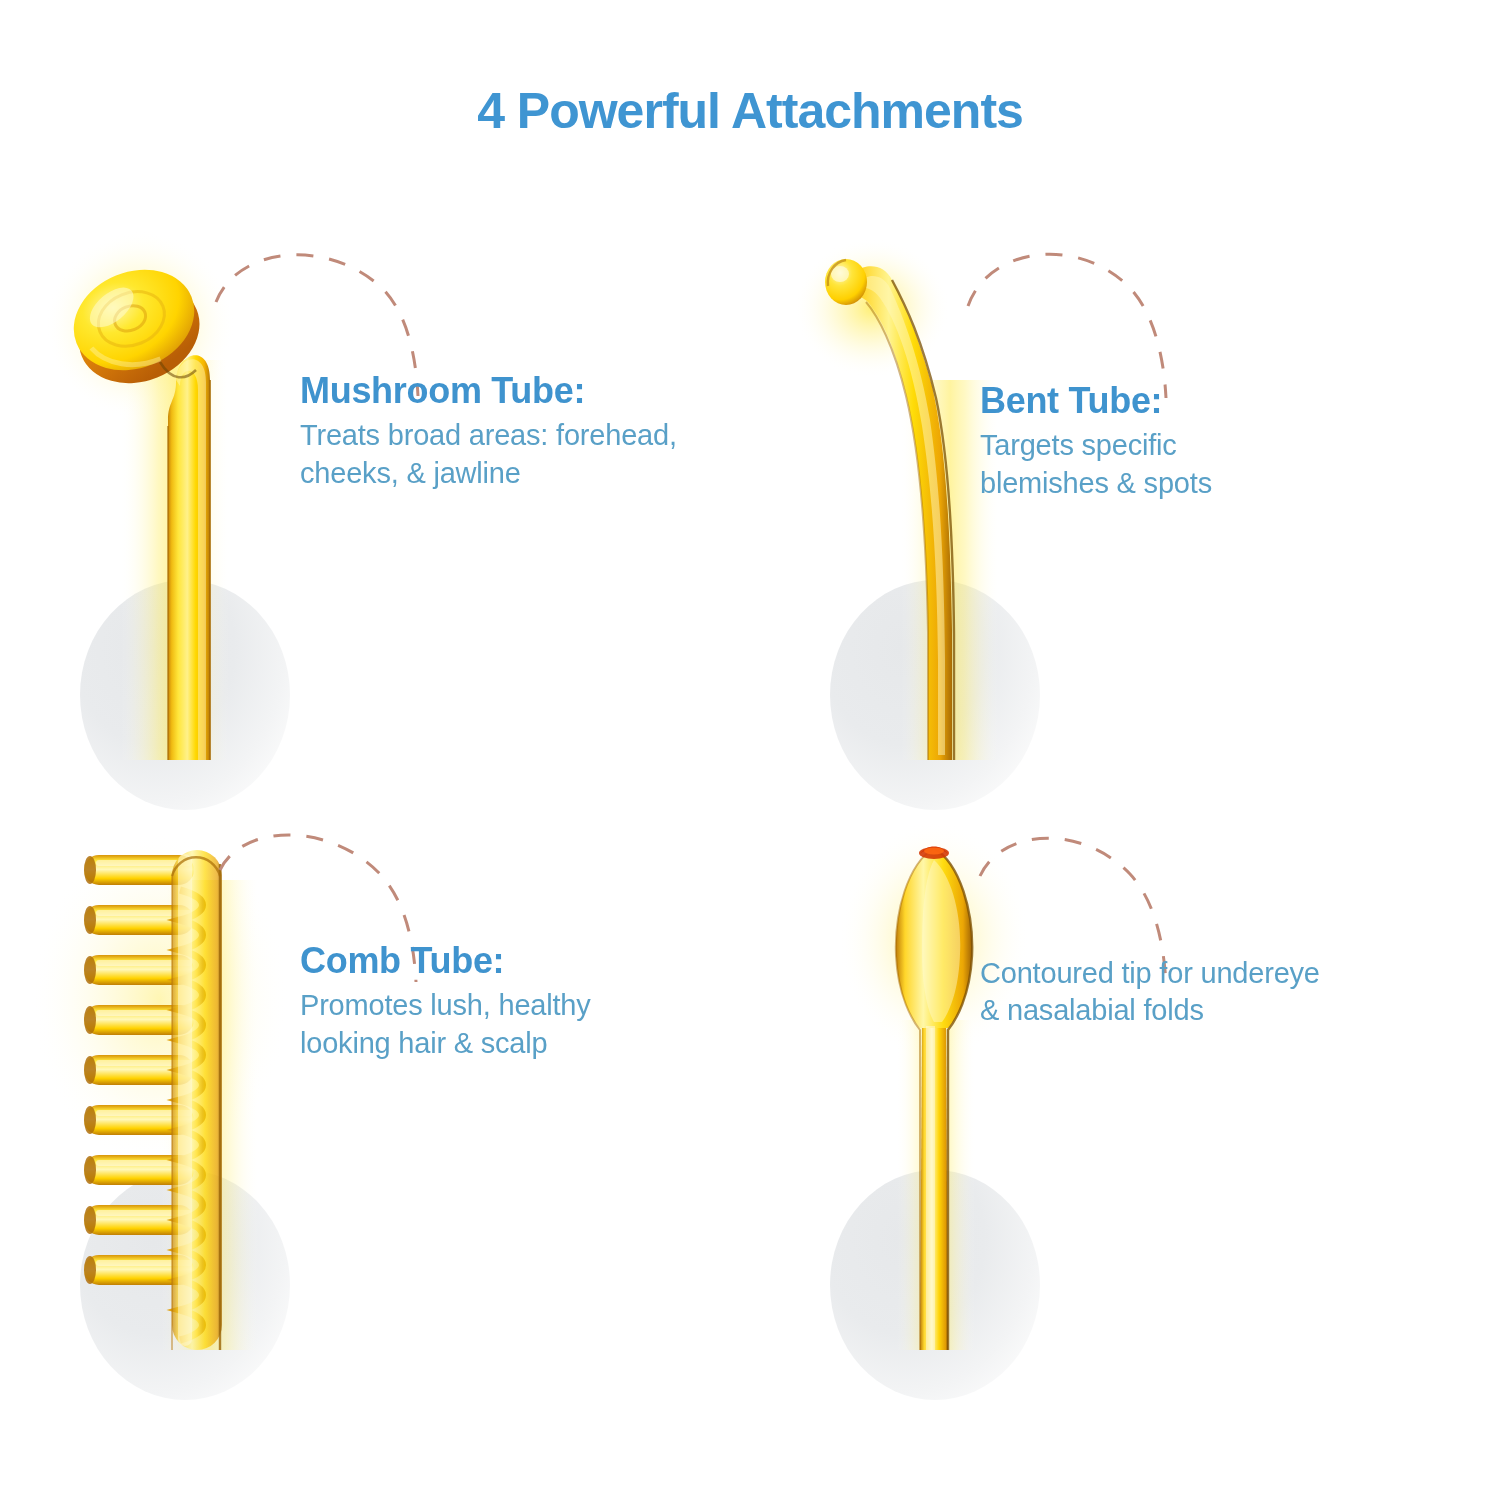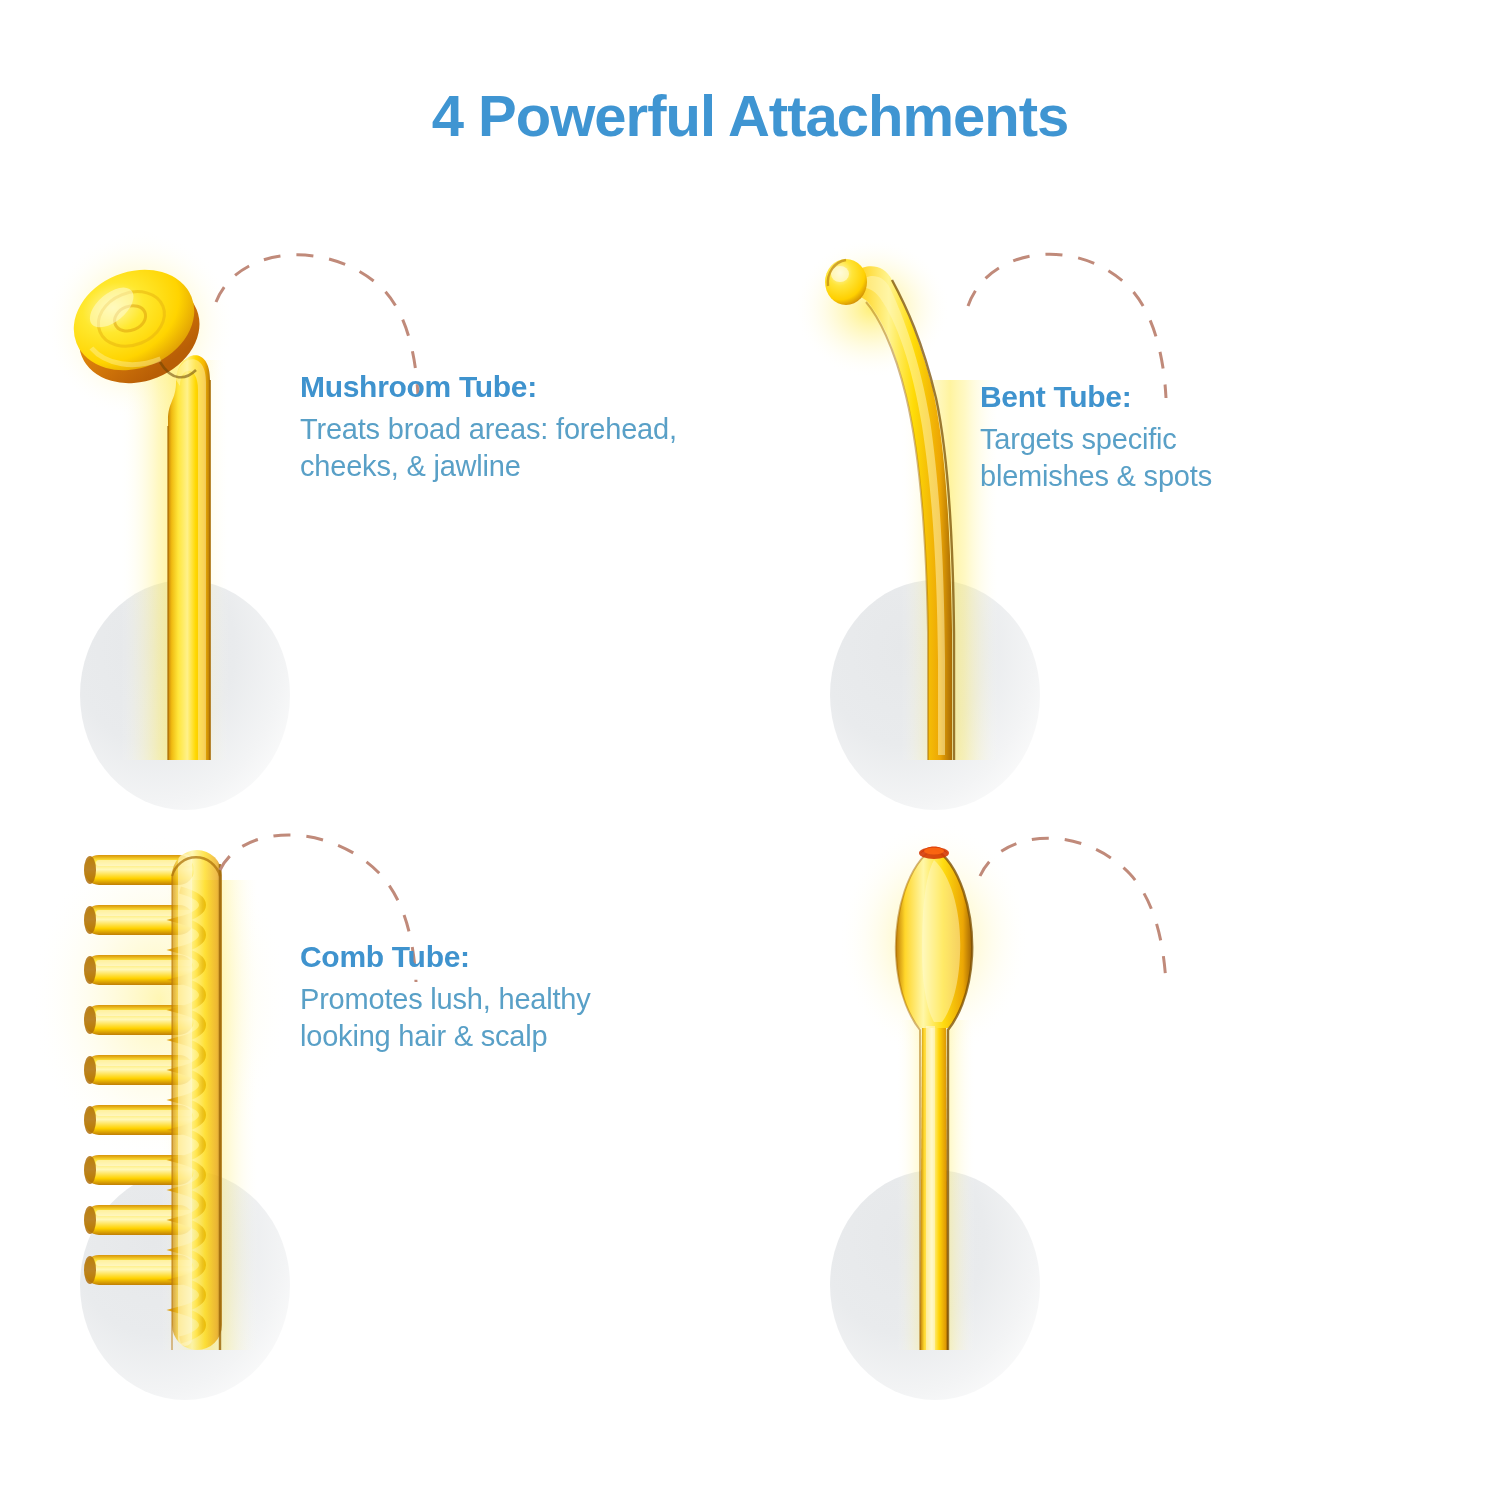--- a/index.html
+++ b/index.html
@@ -15,21 +15,21 @@
     position: relative;
   }
 
   
   .title {
     position: absolute;
     top: 82px;
     left: 0;
     width: 1500px;
     text-align: center;
-    font-size: 58px;
+    font-size: 50px;
     font-weight: bold;
     letter-spacing: -1px;
     color: #3f95d2;
     font-family: "Liberation Sans", sans-serif;
   }
 
   
   .grid {
     position: absolute;
     top: 230px;
@@ -88,21 +88,21 @@
     position: absolute;
     left: 300px;
     width: 430px;
   }
   .card.c0 .caption { top: 140px; }
   .card.c1 .caption { top: 150px; left: 230px; width: 420px; }
   .card.c2 .caption { top: 120px; }
   .card.c3 .caption { top: 135px; left: 230px; width: 480px; }
 
   .cap-title {
-    font-size: 30px;
+    font-size: 36px;
     font-weight: bold;
     color: #3f93ce;
     letter-spacing: -0.3px;
     margin-bottom: 6px;
     line-height: 1.15;
   }
   .cap-desc {
     font-size: 29px;
     font-weight: 400;
     color: #59a0c7;
@@ -423,16 +423,18 @@
           <ellipse cx="124" cy="31" rx="10" ry="3.5" fill="#ff6a12" opacity="0.85"></ellipse>
         </g>
       </svg>
     </div>
 
     <svg class="arc-svg" viewBox="0 0 230 200">
       <path d="M20 46 C42 -2, 122 -6, 170 44 C196 72, 204 116, 206 154" stroke="#c08a7a" stroke-width="3" fill="none" stroke-dasharray="17 16" stroke-linecap="butt"></path>
     </svg>
 
     <div class="caption">
+      <div class="cap-desc">Contoured tip for undereye
+&amp; nasalabial folds</div>
     </div>
   </div>
 
 </div>
 
 </body></html>

